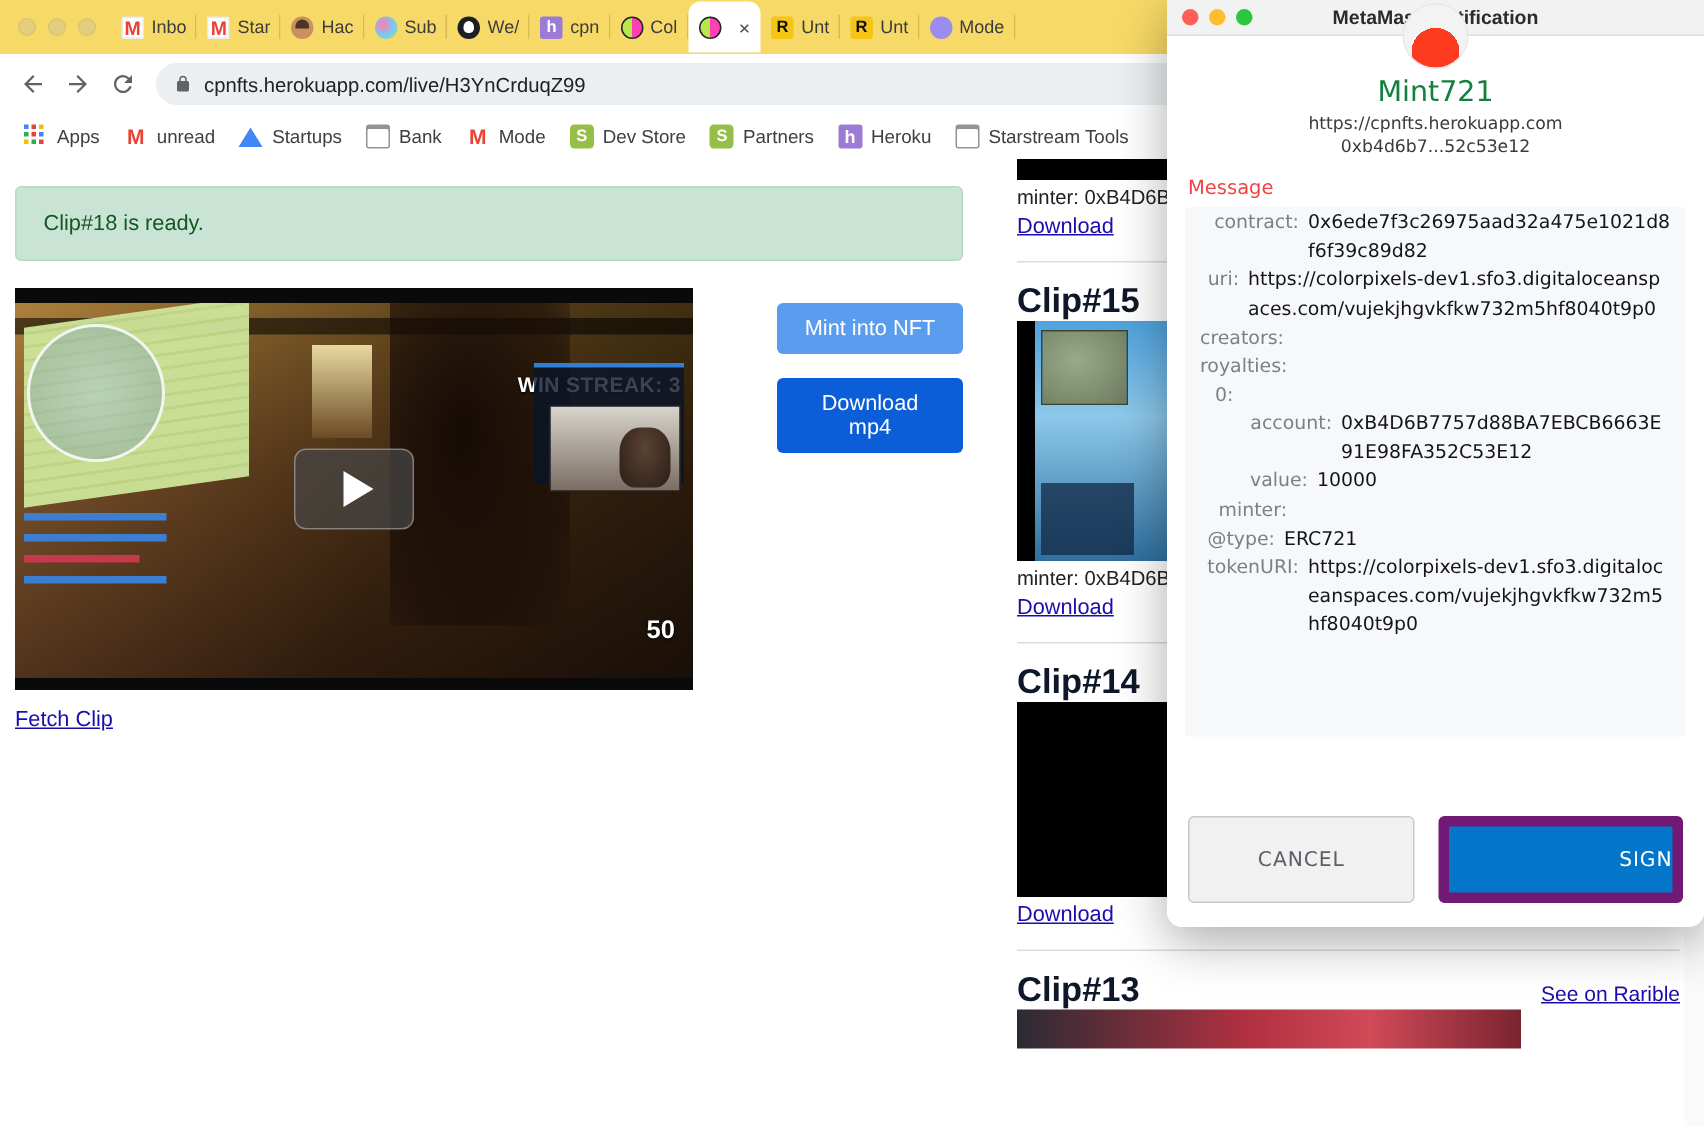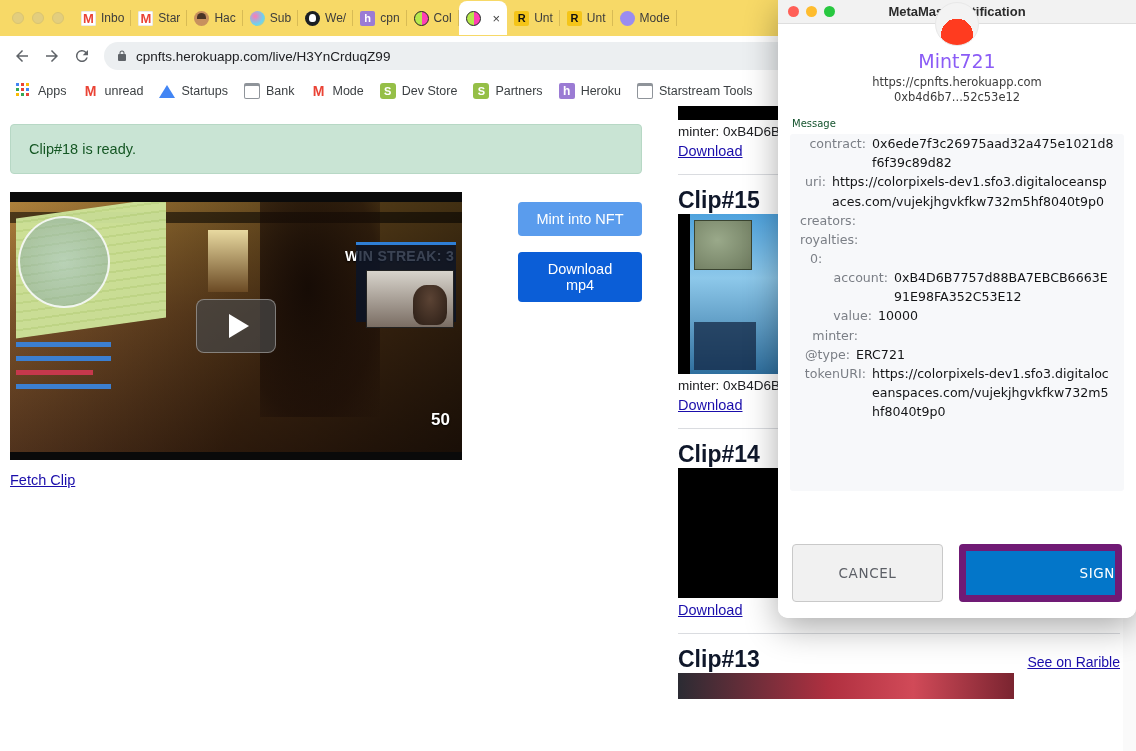--- a/index.html
+++ b/index.html
@@ -199,27 +199,27 @@
     font-size: 13px; font-weight: bold; color:#2b2b2b;
   }
   .mm-head { text-align:center; padding-top: 0; background:#fff; position: relative; }
   .mm-avatar {
     width: 44px; height: 44px; border-radius:50%; margin: -22px auto 0 auto;
     background: radial-gradient(circle at 50% 75%, #ff3b1f 0 42%, #f3f3f3 42%);
     border: 1px solid #e8e8e8;
     overflow:hidden;
   }
   .mm-site {
-    font-size: 19px; color:#8b5cf6; margin-top: 4px;
+    font-size: 19px; color:#15803d; margin-top: 4px;
     font-family: "DejaVu Sans", sans-serif;
   }
   .mm-url { font-size: 11.5px; color:#3b3b3b; line-height: 1.4; margin-top: 2px; font-family:"DejaVu Sans",sans-serif; }
   .mm-acct { font-size: 11.5px; color:#3b3b3b; font-family:"DejaVu Sans",sans-serif; }
 
-  .mm-msg-label { font-size: 10px; color:#14532d; padding: 14px 14px 5px 14px; font-family:"DejaVu Sans",sans-serif; }
+  .mm-msg-label { font-size: 13px; color:#ef4444; padding: 14px 14px 5px 14px; font-family:"DejaVu Sans",sans-serif; }
   .mm-body {
     flex: 1; overflow: hidden; background: #f7f8fa;
     margin: 0 12px; border-radius: 3px;
     padding: 6px 0 8px 0;
     font-family: "DejaVu Sans", sans-serif;
     position: relative;
   }
   .mm-scroll { position:absolute; inset:0; padding: 0 10px; overflow:hidden; }
   .kv { display: flex; font-size: 12.6px; line-height: 1.52; margin-bottom: 0px; }
   .kv .k { color: #7b7f86; white-space: nowrap; text-align: right; flex: 0 0 auto; padding-right: 6px; }

